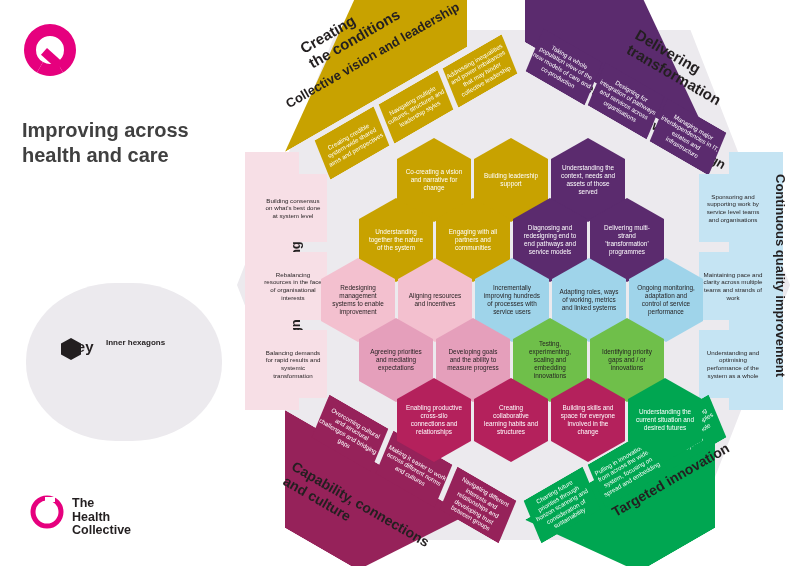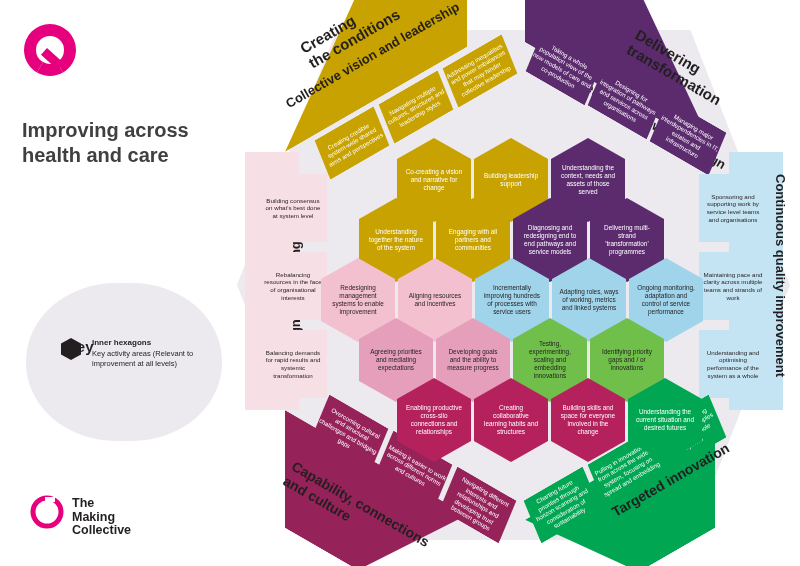--- a/index.html
+++ b/index.html
@@ -109,36 +109,35 @@
     <br>
   </div>
 
   <div class="key-blob"></div>
   <div class="key-title">Key</div>
 
   <div class="key-row1">
     <div class="key-shape">
         <div class="hexmark"></div>
       </div>
-    <div style="margin-left:30px;">
+    <div style="margin-left:44px;">
       <div class="key-label">Inner hexagons</div>
-      <div class="key-text">Key activity areas (Relevant to improvement at all levels)</div>
     </div>
   </div>
 
 
   <div class="foundation-logo">
     <svg width="34" height="34" viewBox="0 0 34 34">
       <circle cx="17" cy="17" r="14" fill="none" stroke="#e6007e" stroke-width="5"></circle>
       <rect x="15" y="2" width="10" height="5" fill="#ffffff"></rect>
     </svg>
   </div>
   <div class="foundation-name">
     <span>The</span><br>
-    <span>Making</span><br>
+    <span>Health</span><br>
     <span>Collective</span>
   </div>
 
   <div class="diagram">
 
     <div class="frame"></div>
 
     <div class="band band-tl"></div>
     <div class="band band-tr"></div>
     <div class="band band-l"></div>

